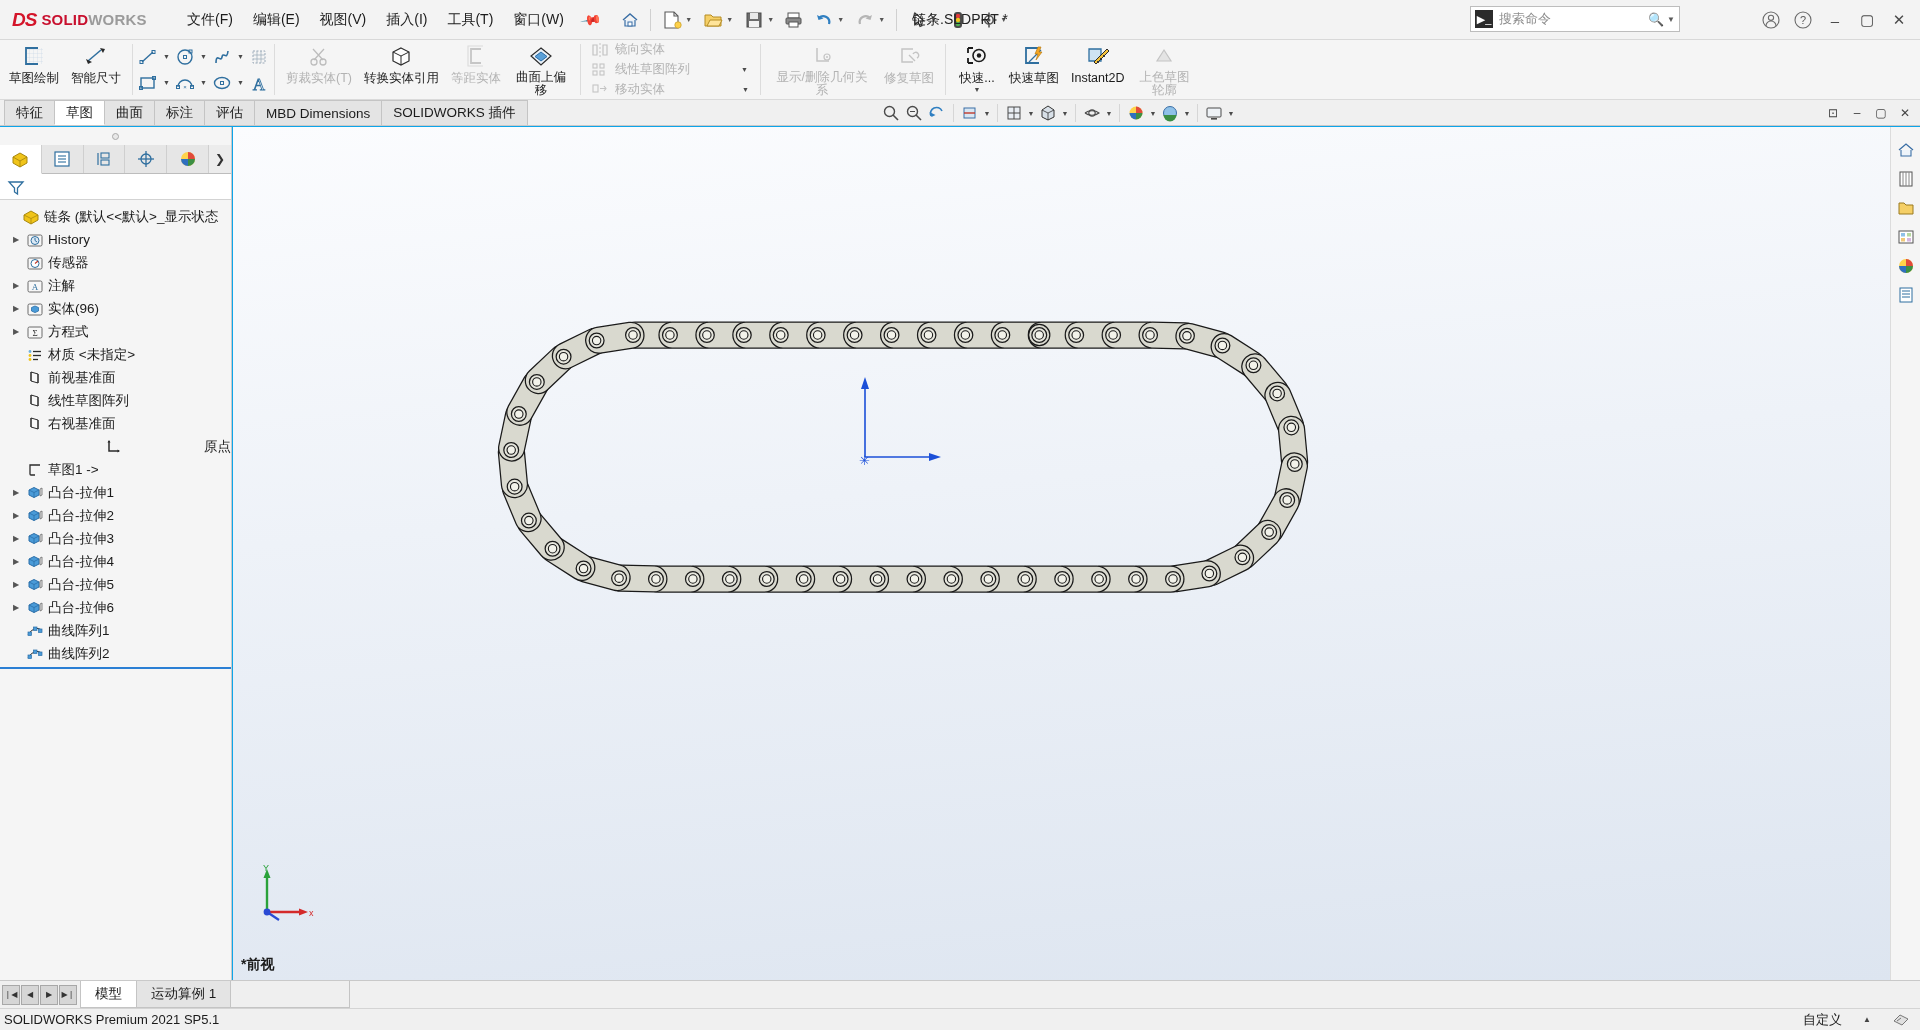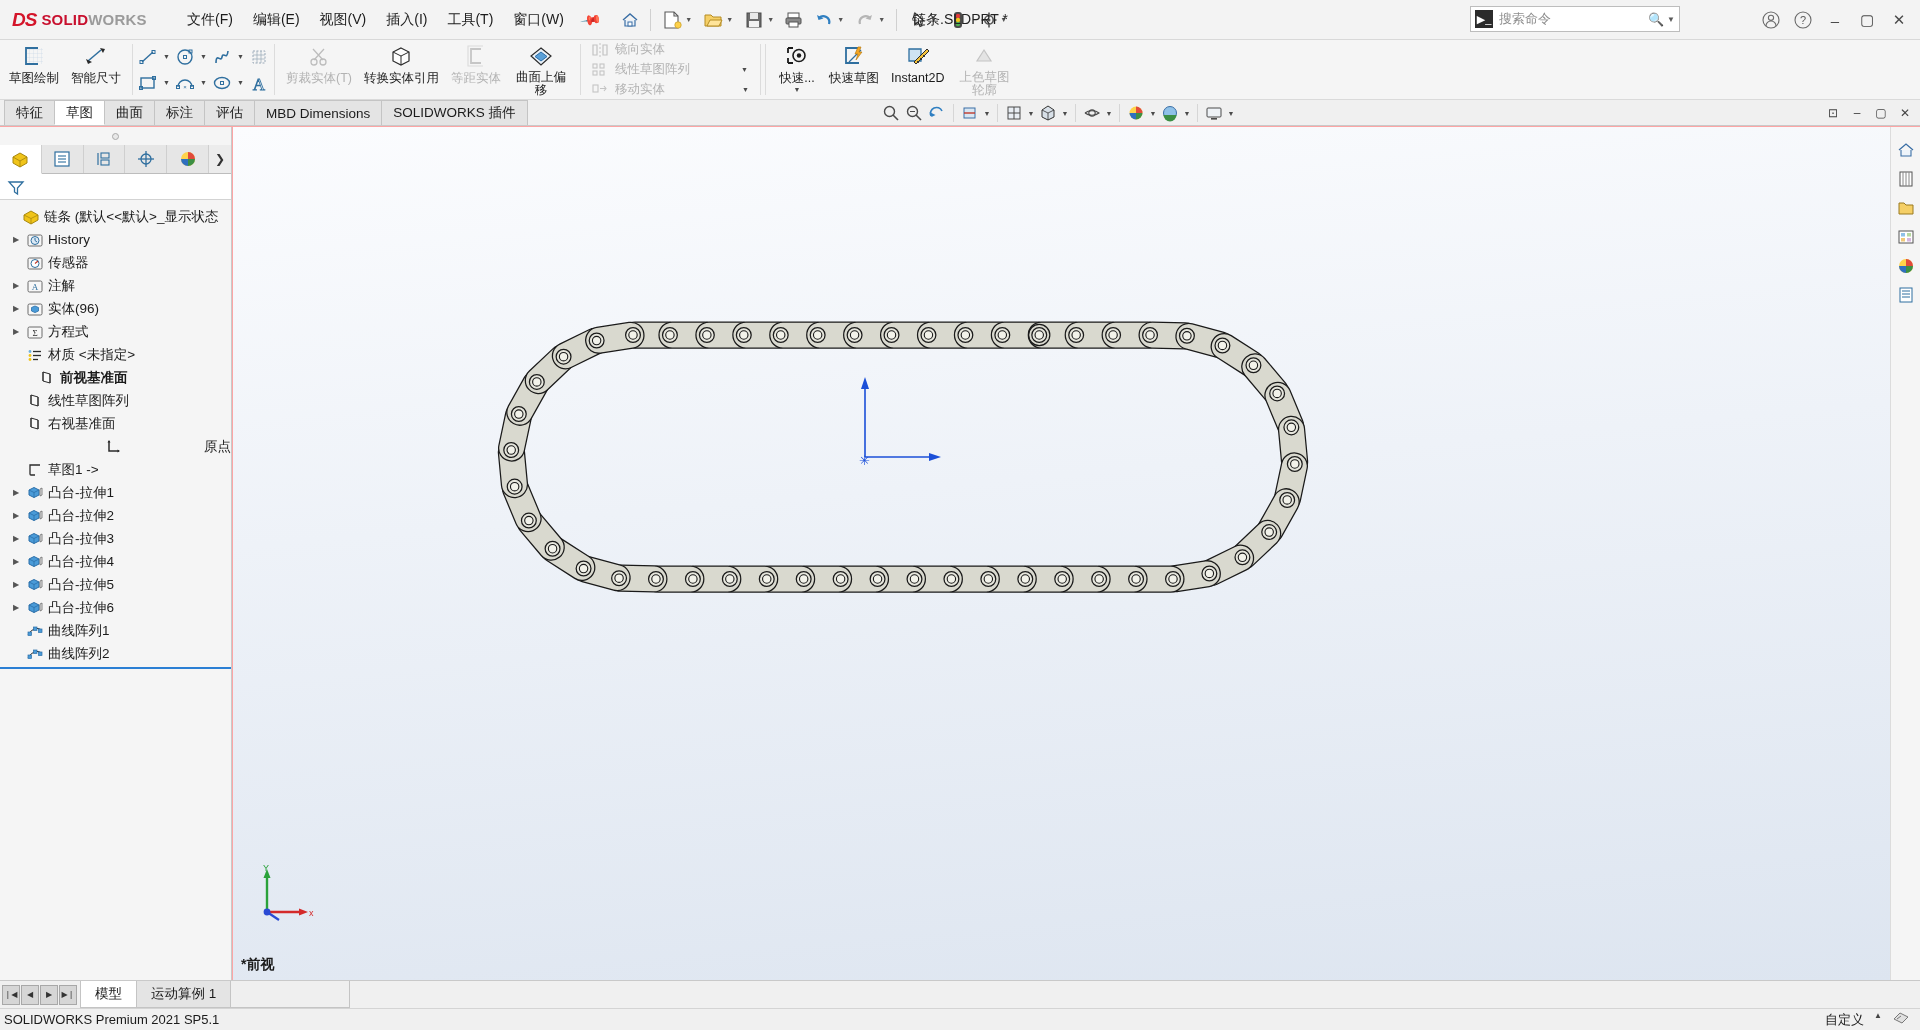--- a/index.html
+++ b/index.html
@@ -6,21 +6,21 @@
   html, body { margin:0; padding:0; }
   body {
     width:1920px; height:1030px;
     font-family:"Liberation Sans", sans-serif;
     font-size:13px;
     color:#1b1b1b;
     background:#f0f0f0;
     overflow:hidden;
     -webkit-font-smoothing:antialiased;
   }
-  .app { position:relative; width:1920px; height:1030px; background:#fca5a5; }
+  .app { position:relative; width:1920px; height:1030px; background:#0ea5e9; }
 
   
   .titlebar{
     position:absolute; left:0; top:0; width:1920px; height:40px;
     background:#f3f3f3; border-bottom:1px solid #d8d8d8;
     display:flex; align-items:center;
   }
   .brand{ display:flex; align-items:center; margin-left:12px; width:150px; }
   .brand-ds{ color:#d4152a; font-weight:bold; font-size:19px; font-style:italic; letter-spacing:-1px;}
   .brand-txt{ margin-left:5px; font-size:15px; font-weight:bold; color:#d4152a; letter-spacing:.2px;}
@@ -121,21 +121,21 @@
   .navbtns{ display:flex; align-items:center; padding:2px 2px;}
   .navbtn{ width:18px; height:20px; border:1px solid #a8a8a8; background:#d6d6d6; margin-right:1px;
            display:flex; align-items:center; justify-content:center; font-size:8px; color:#333;}
   .btab{ padding:0 14px; display:flex; align-items:center; font-size:13.5px; border:1px solid #c4c4c4;
          border-top:none; background:#e4e4e4; margin-right:-1px;}
   .btab.active{ background:#fff;}
   .btab-fill{ flex:0 0 120px; border:1px solid #c4c4c4; border-top:none; background:#efefef;}
   .statusbar{ position:absolute; left:0; bottom:0; width:1920px; height:22px; background:#f0f0f0;
               border-top:1px solid #d4d4d4; display:flex; align-items:center; font-size:13px; color:#1b1b1b;}
   .status-left{ margin-left:4px;}
-  .status-right{ margin-left:auto; display:flex; align-items:flex-start; gap:10px; margin-right:10px;font-family:Liberation Serif, serif;}
+  .status-right{ margin-left:auto; display:flex; align-items:center; gap:21px; margin-right:10px;font-family:Liberation Serif, serif;}
   .sr-car{ font-size:8px; color:#444;}
   svg{ display:block; }
 </style>
 </head>
 <body>
 
 <div class="app">
 
   <div class="titlebar">
     <div class="brand">
@@ -442,20 +442,41 @@
               </g>
             </svg>
         </span>
         <span>移动实体</span>
         <span class="rcar" style="margin-left:70px;">▼</span>
       </div>
     </div>
 
     <div class="rsep"></div>
 
+    <div class="rgroup">
+      <div class="rbig w2 disabled">
+        <div class="ic">
+          <svg width="26" height="24" viewBox="0 0 26 24">
+              <path d="M8 3 V16 H20" fill="none" stroke="#c4c4c4" stroke-width="1.5"></path>
+              <circle cx="18" cy="12" r="3" fill="none" stroke="#c4c4c4" stroke-width="1.2"></circle>
+              <circle cx="18" cy="12" r="1" fill="#c4c4c4"></circle>
+            </svg>
+        </div>
+        <div class="lb">显示/删除几何关系</div>
+      </div>
+      <div class="rbig disabled">
+        <div class="ic">
+          <svg width="26" height="24" viewBox="0 0 26 24">
+              <path d="M17 4 H6 V17 H17" fill="none" stroke="#c4c4c4" stroke-width="1.5"></path>
+              <path d="M13 10 l6 6 m-2 -7 a3 3 0 1 1 4 4" fill="none" stroke="#c4c4c4" stroke-width="1.4"></path>
+            </svg>
+        </div>
+        <div class="lb">修复草图</div>
+      </div>
+    </div>
 
     <div class="rsep"></div>
 
     <div class="rgroup">
       <div class="rbig">
         <div class="ic">
           <svg width="26" height="24" viewBox="0 0 26 24">
               <path d="M4 3 H9 M4 3 V8 M4 18 H9 M4 18 V13" stroke="#1b1b1b" stroke-width="1.8" fill="none"></path>
               <circle cx="15" cy="10.5" r="6" fill="none" stroke="#1b1b1b" stroke-width="1.6"></circle>
               <circle cx="15" cy="10.5" r="2.2" fill="#1b1b1b"></circle>
@@ -725,21 +746,21 @@
                 <circle cx="4" cy="12.5" r="1.4" fill="#f0c419"></circle>
                 <line x1="7" y1="4.5" x2="15" y2="4.5" stroke="#2b2b2b" stroke-width="1.3"></line>
                 <line x1="7" y1="8.5" x2="15" y2="8.5" stroke="#2b2b2b" stroke-width="1.3"></line>
                 <line x1="7" y1="12.5" x2="12" y2="12.5" stroke="#2b2b2b" stroke-width="1.3"></line>
               </g>
             </svg>
         </span>
         <span class="tlabel">材质 &lt;未指定&gt;</span>
       </div>
 
-      <div class="tnode" style="padding-left:20px;font-weight:bold;">
+      <div class="tnode" style="padding-left:8px;">
         <span class="tarrow empty">▶</span>
         <span class="ticon">
           <svg width="18" height="16" viewBox="0 0 18 16">
               <path d="M5 2 L12 4 V13 L5 11 z" fill="#f9f9f9" stroke="#2b2b2b" stroke-width="1"></path>
               <path d="M5 2 V11 M12 4 V13" stroke="#2b2b2b" stroke-width="1"></path>
             </svg>
         </span>
         <span class="tlabel">前视基准面</span>
       </div>
 

